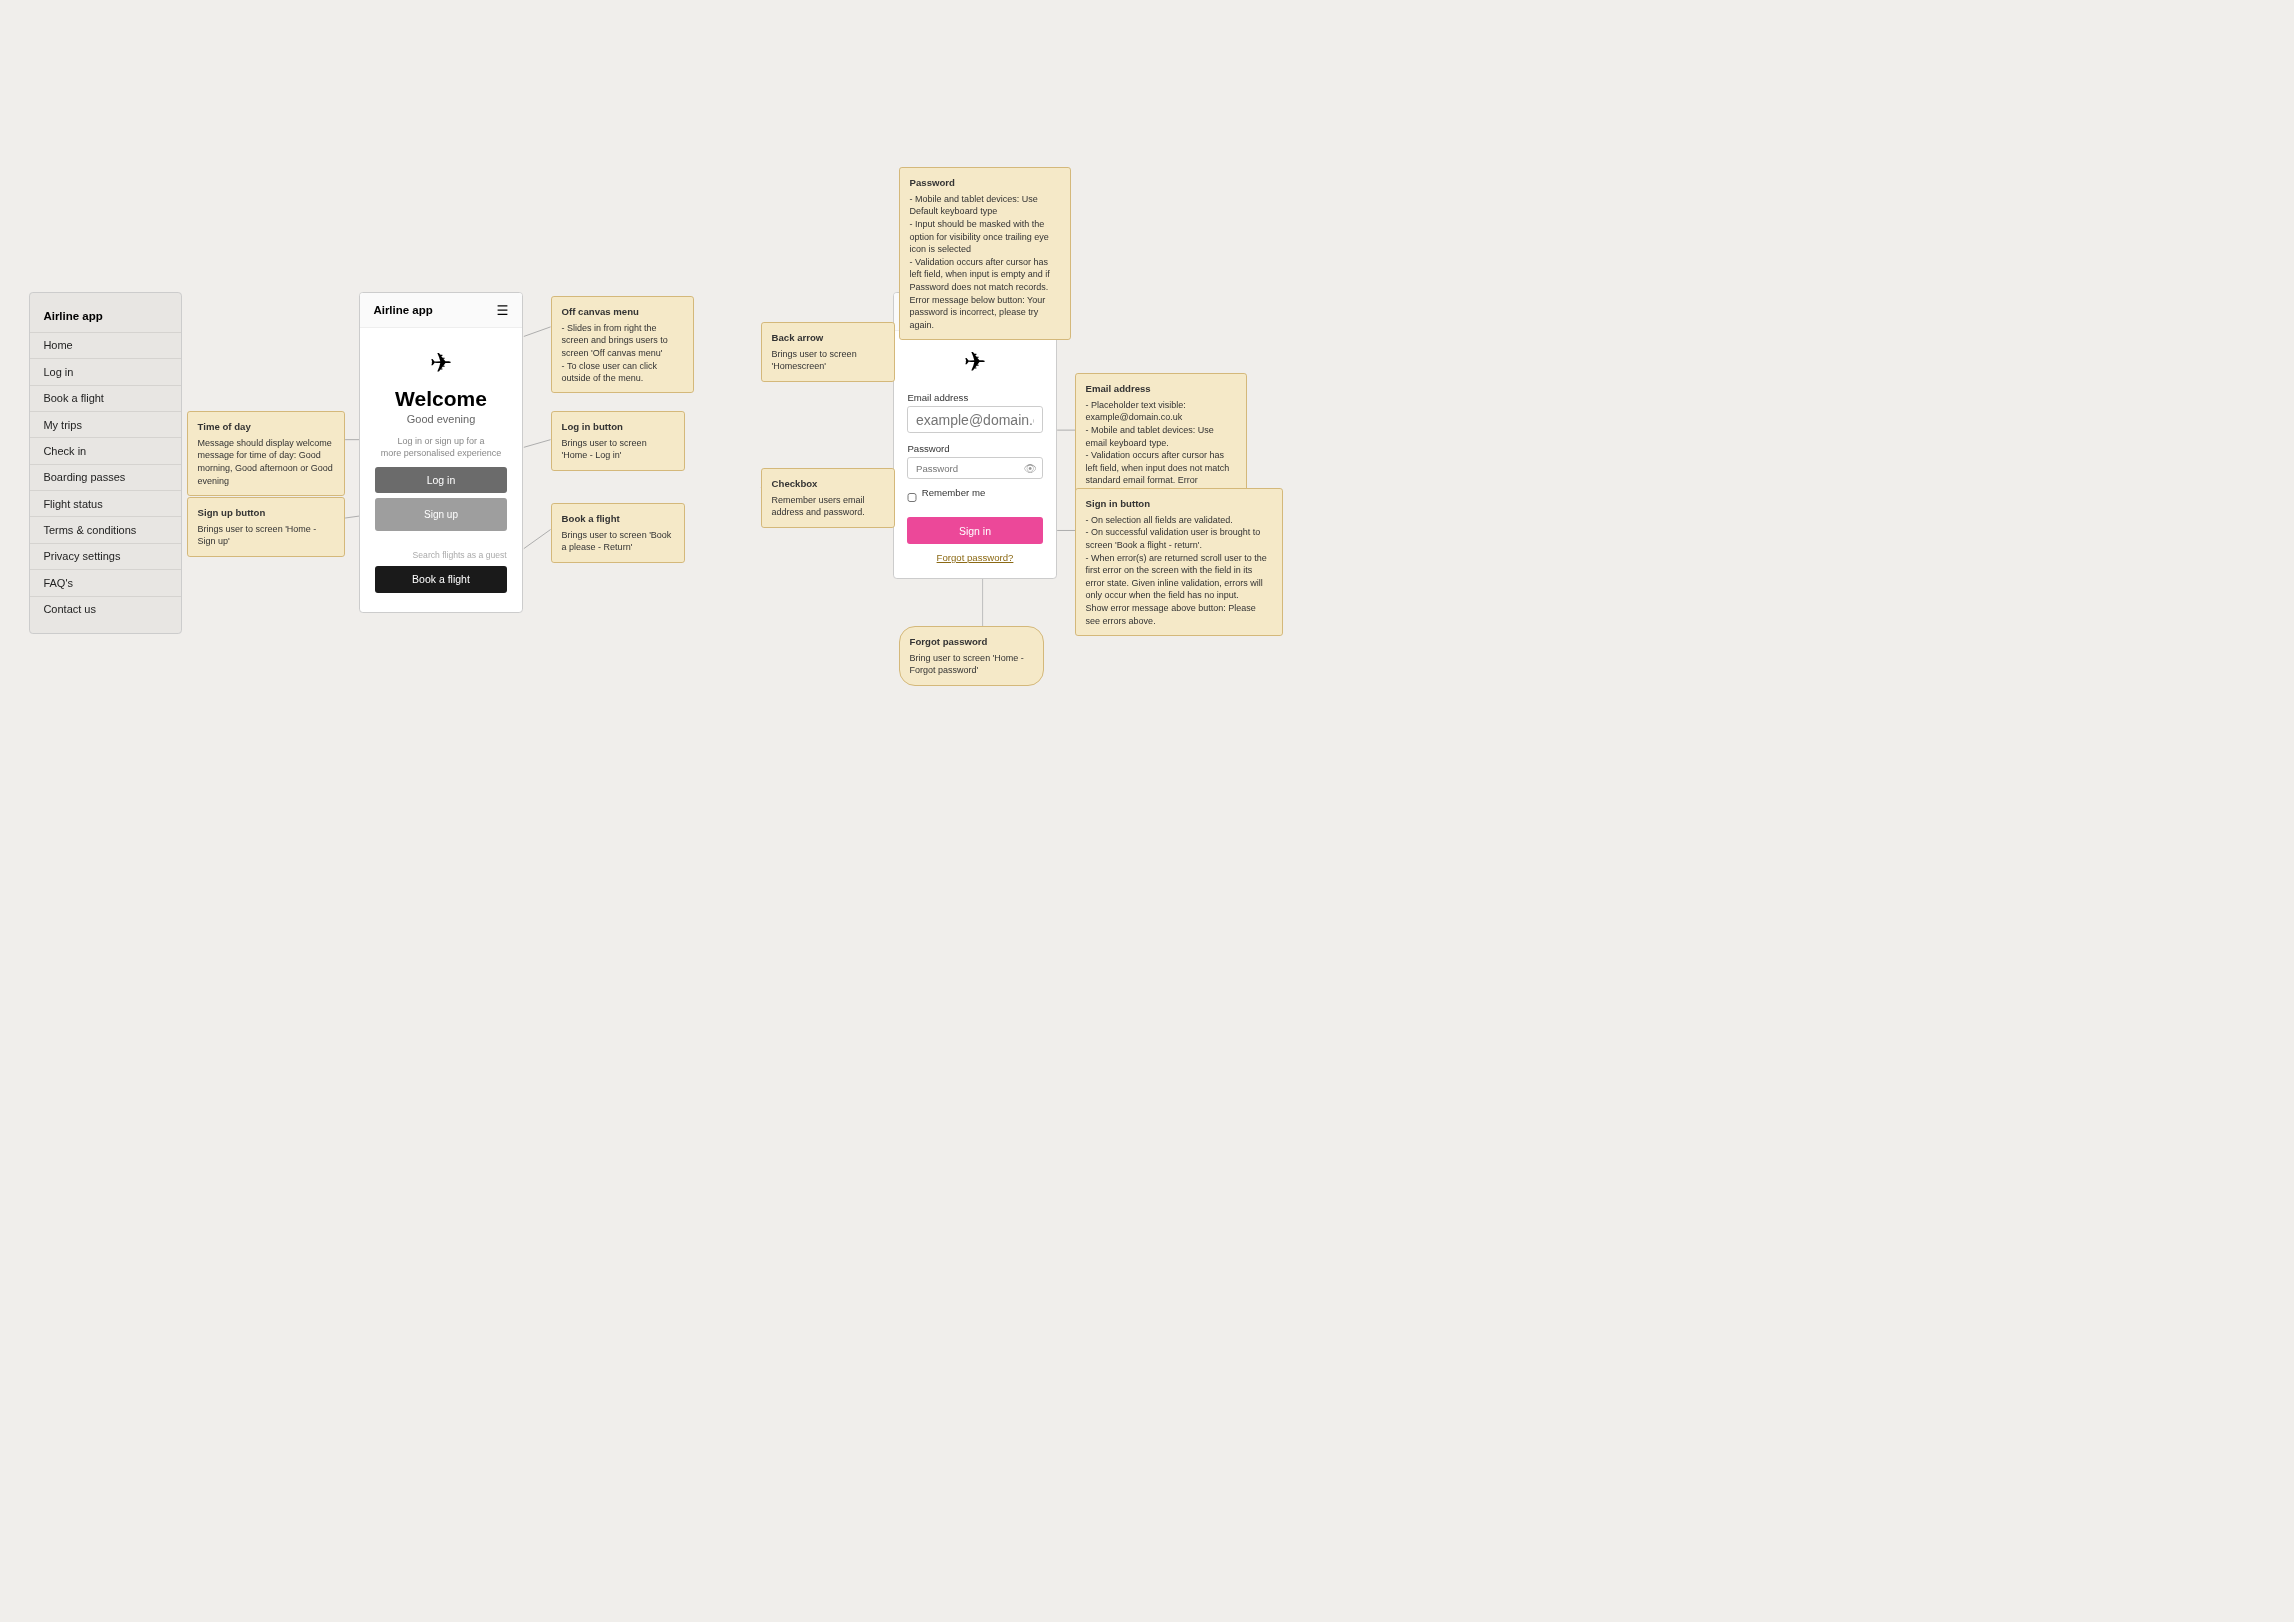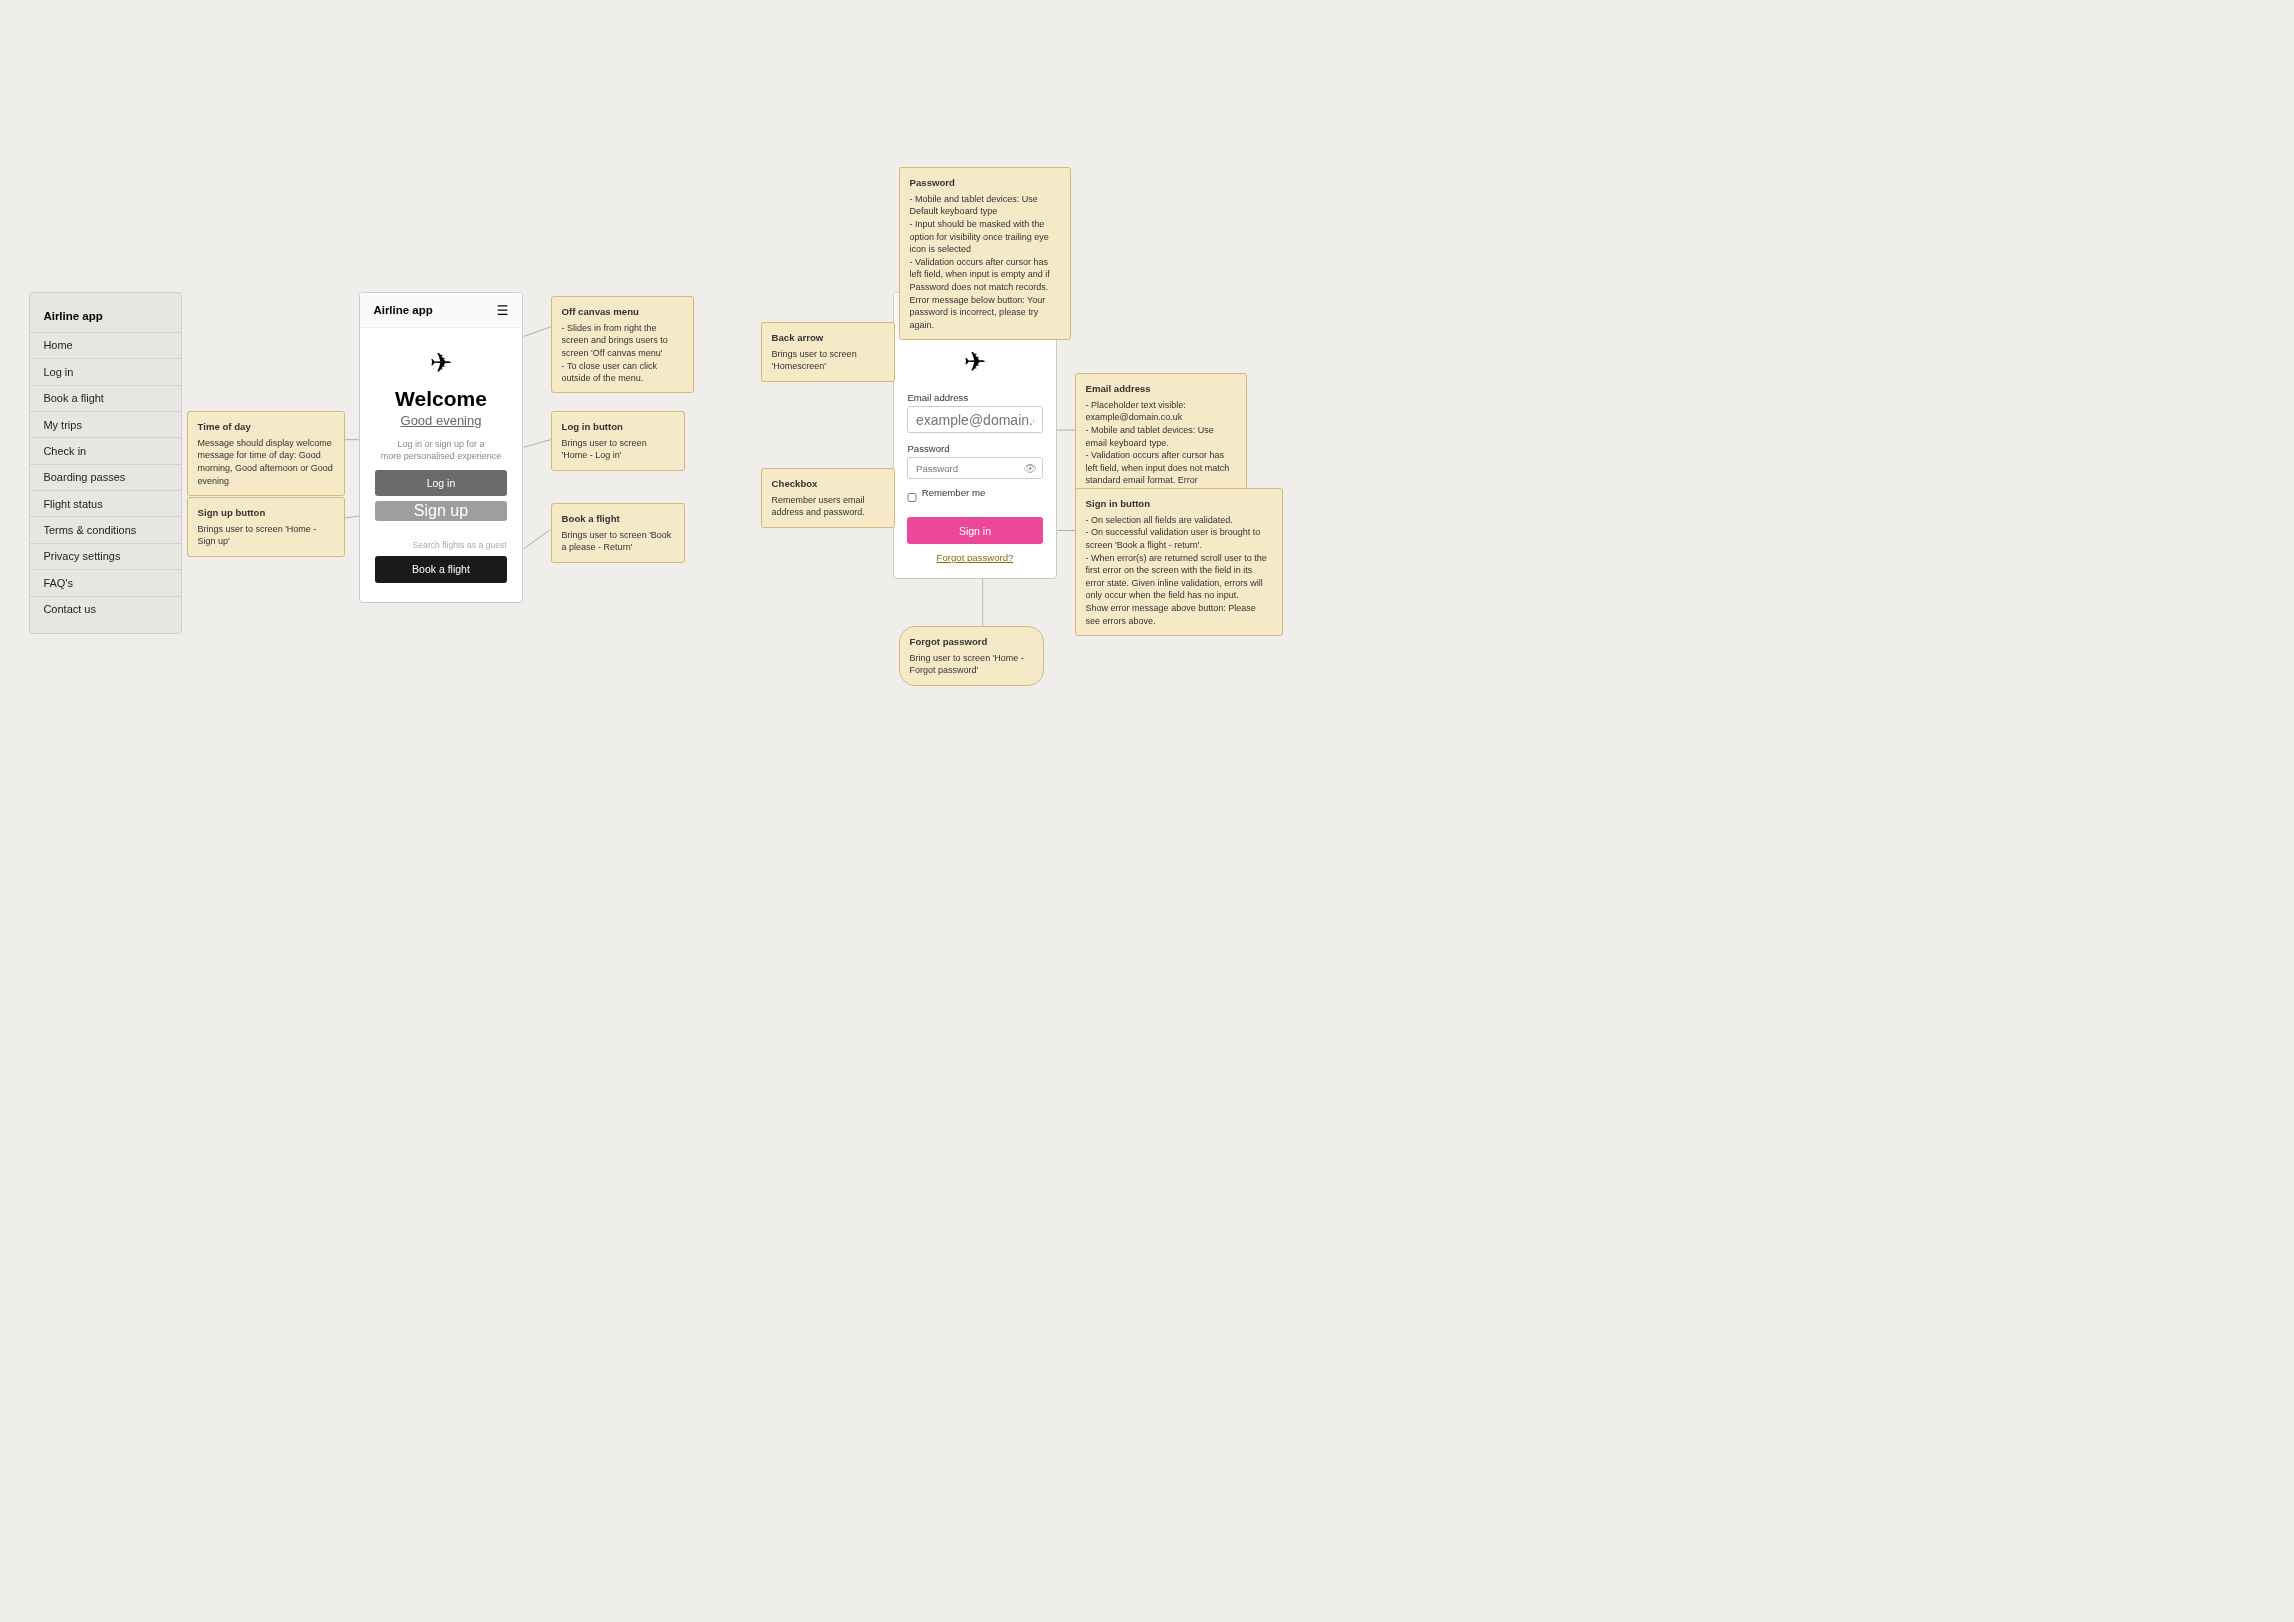--- a/index.html
+++ b/index.html
@@ -69,24 +69,23 @@
       font-size: 27px;
       margin-bottom: 7.6px;
       display: block;
     }
     .welcome-title {
       font-size: 21px;
       font-weight: bold;
       margin-bottom: 1.9px;
     }
     .welcome-sub {
-      font-size: 13px;
+      font-size: 11px;
       color: #666;
       margin-bottom: 11.5px;
-      text-decoration: underline;
     }
     .login-prompt {
       font-size: 9px;
       color: #888;
       margin-bottom: 7.6px;
       line-height: 1.3;
     }
     .btn-login {
       display: block;
       width: 100%;
@@ -96,26 +95,26 @@
       border: none;
       border-radius: 2.9px;
       font-size: 10.5px;
       margin-bottom: 5.7px;
       cursor: pointer;
       text-align: center;
     }
     .btn-signup {
       display: block;
       width: 100%;
-      padding: 1px;
+      padding: 11px;
       background: #9e9e9e;
       color: white;
       border: none;
       border-radius: 2.9px;
-      font-size: 16px;
+      font-size: 10px;
       margin-bottom: 19px;
       cursor: pointer;
       text-align: center;
     }
     .guest-label {
       font-size: 8.6px;
       color: #aaa;
       margin-bottom: 5.7px;
       text-align: right;
     }

